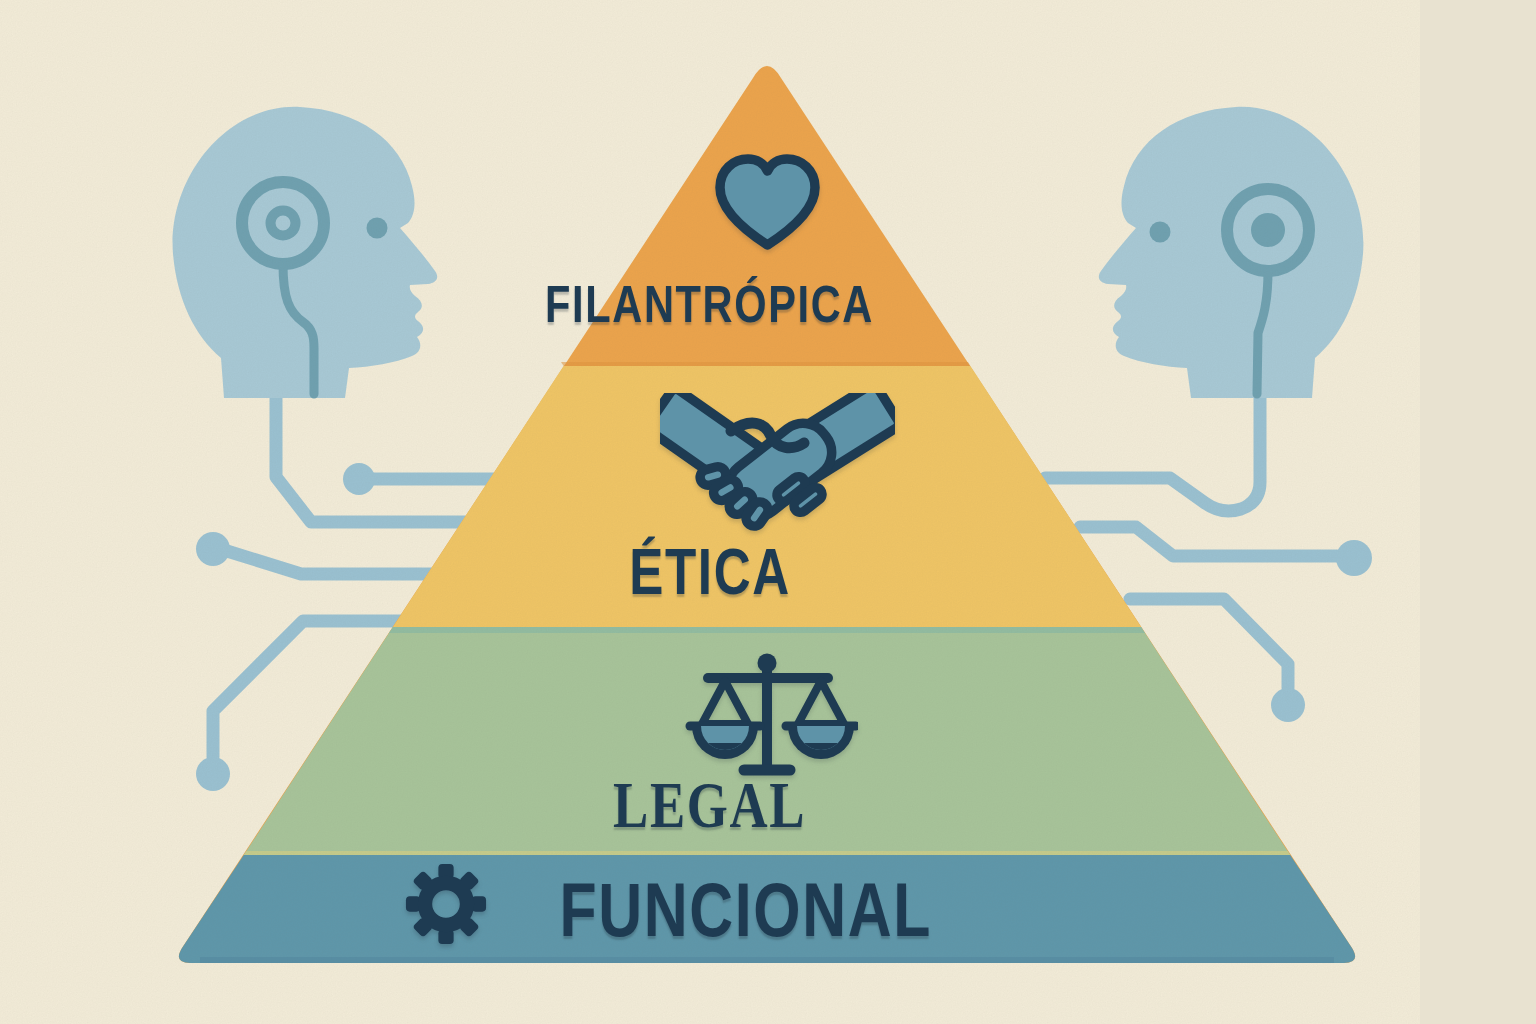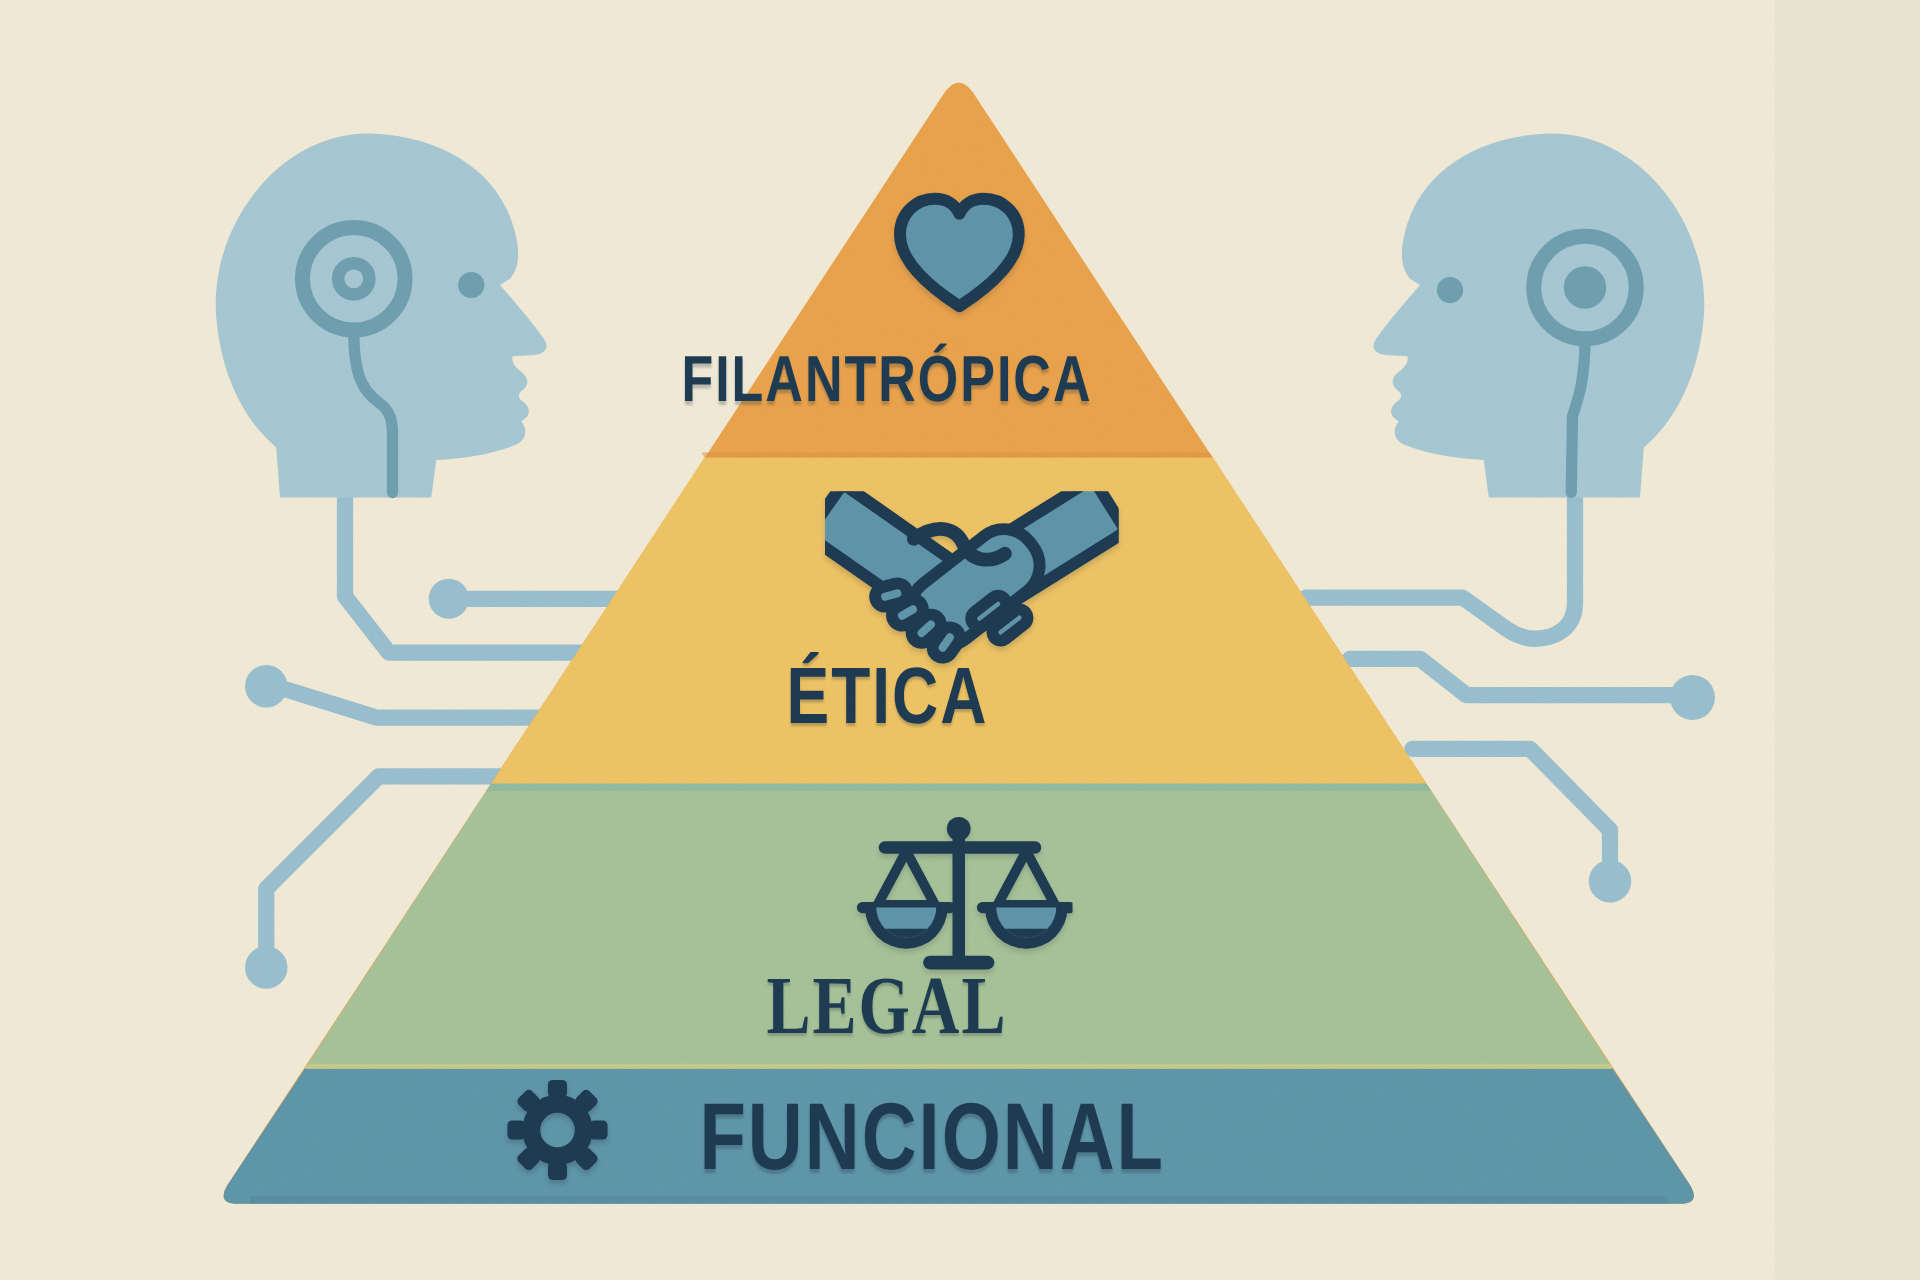--- a/index.html
+++ b/index.html
@@ -15,21 +15,21 @@
     color:#1E3B52;font-weight:bold;line-height:1;
     pointer-events:none;
   }
   .label span{
     display:inline-block;
     transform:scaleX(0.8);
     letter-spacing:2px;white-space:nowrap;
     text-shadow:0 3px 2px rgba(26,38,52,0.25);
   }
   .lbl-filantropica{top:278px;font-size:52px;}
-  .lbl-etica{top:524px;font-size:64px;}
+  .lbl-etica{top:540px;font-size:64px;}
   .lbl-legal{top:772px;font-size:66px;font-family:Liberation Serif, serif;}
   .icon{position:absolute;filter:drop-shadow(0 3px 2px rgba(26,38,52,0.18));}
   .icon-heart{left:710px;top:150px;}
   .icon-handshake{left:660px;top:393px;}
   .icon-scales{left:678px;top:646px;}
   .row-funcional{
     position:absolute;left:0;right:0;top:862px;height:96px;
     display:flex;justify-content:center;align-items:center;gap:26px;
     transform:translateX(-18px);
     color:#1E3B52;font-weight:bold;font-size:76px;line-height:1;

